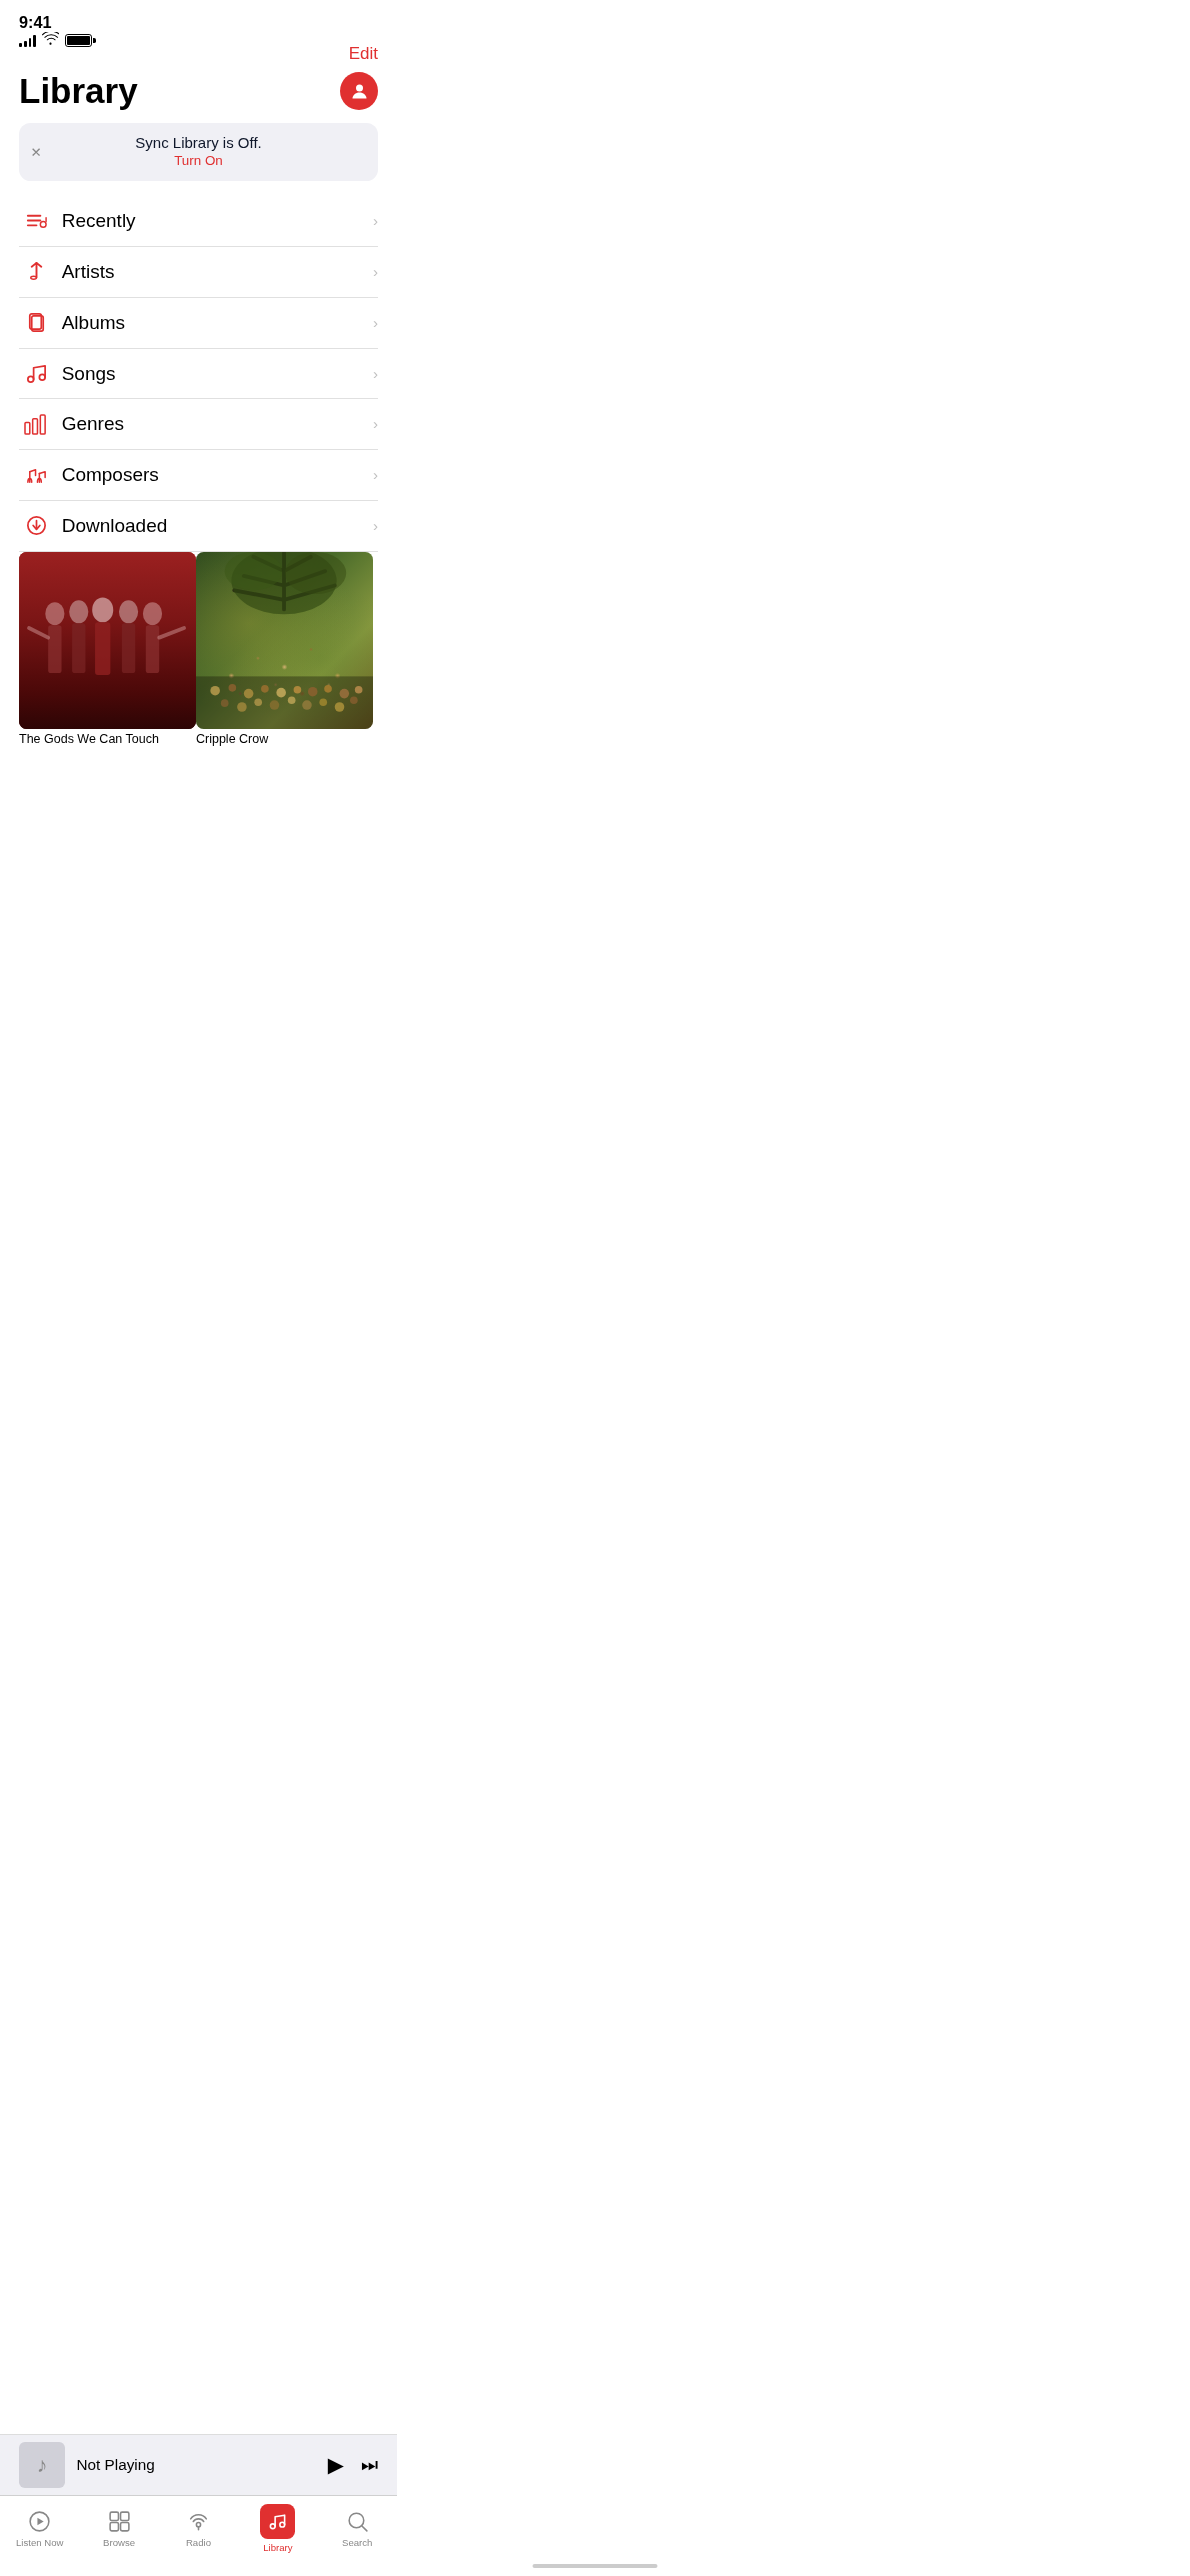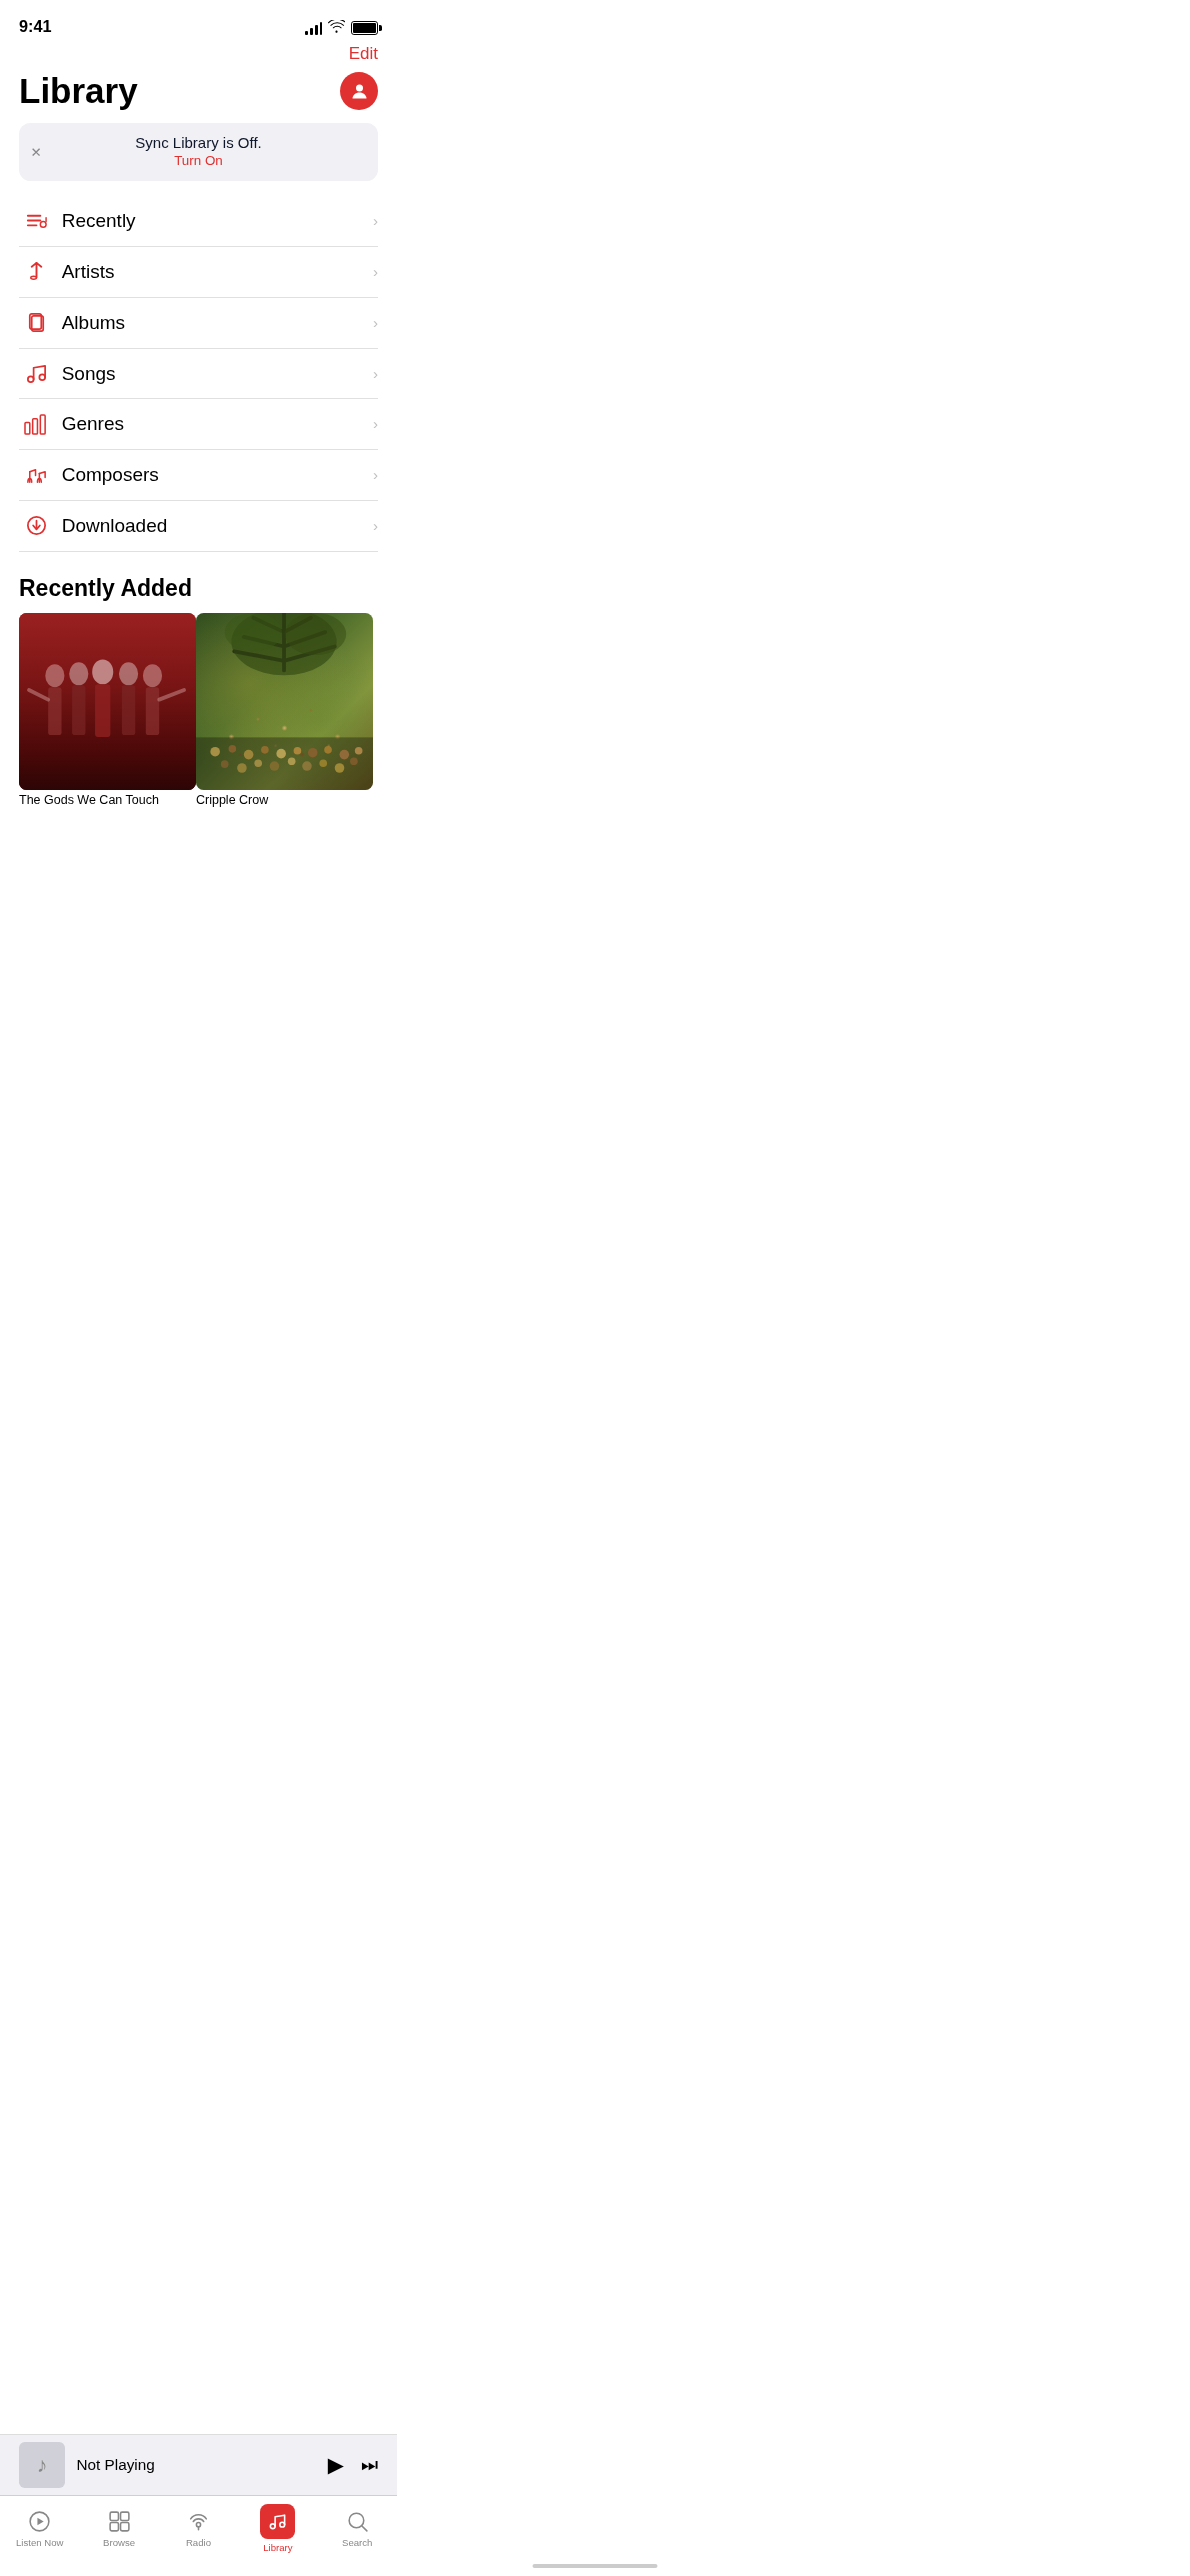--- a/index.html
+++ b/index.html
@@ -11,23 +11,24 @@
       background: #ffffff;
       font-family: -apple-system, 'SF Pro Display', 'SF Pro Text', Helvetica, Arial, sans-serif;
       overflow-x: hidden;
       position: relative;
     }
 
     
     .status-bar {
       display: flex;
       justify-content: space-between;
-      align-items: flex-end;
+      align-items: flex-start;
       padding: 13.4px 19px 5.8px;
       height: 42px;
+      flex-direction: column;
     }
     .status-time {
       font-size: 16.3px;
       font-weight: 600;
       color: #000;
     }
     .status-icons {
       display: flex;
       align-items: center;
       gap: 5.8px;
@@ -508,21 +509,20 @@
         <path d="M8.5 12 L12 16 L15.5 12" stroke="#e03030" stroke-width="1.8" stroke-linecap="round" stroke-linejoin="round"></path>
       </svg>
     </div>
     <span class="item-label">Downloaded</span>
     <span class="item-chevron">›</span>
   </div>
 
 </div>
 
 <div>
-  <h2 class="section-title">Recently Added</h2>
 
   <div class="album-grid">
 
     <div class="album-card">
       <div class="album-art">
         <div class="album-art-gods">
           <div style="position:absolute;inset:0;background:linear-gradient(180deg,#9b2020 0%,#7a1515 40%,#4a0808 80%,#2d0505 100%);"></div>
 
           <div style="position:absolute;inset:0;display:flex;align-items:flex-end;justify-content:center;padding-bottom:9.6px;">
             <svg width="173" height="134" viewBox="0 0 180 140" fill="none" xmlns="http://www.w3.org/2000/svg">

